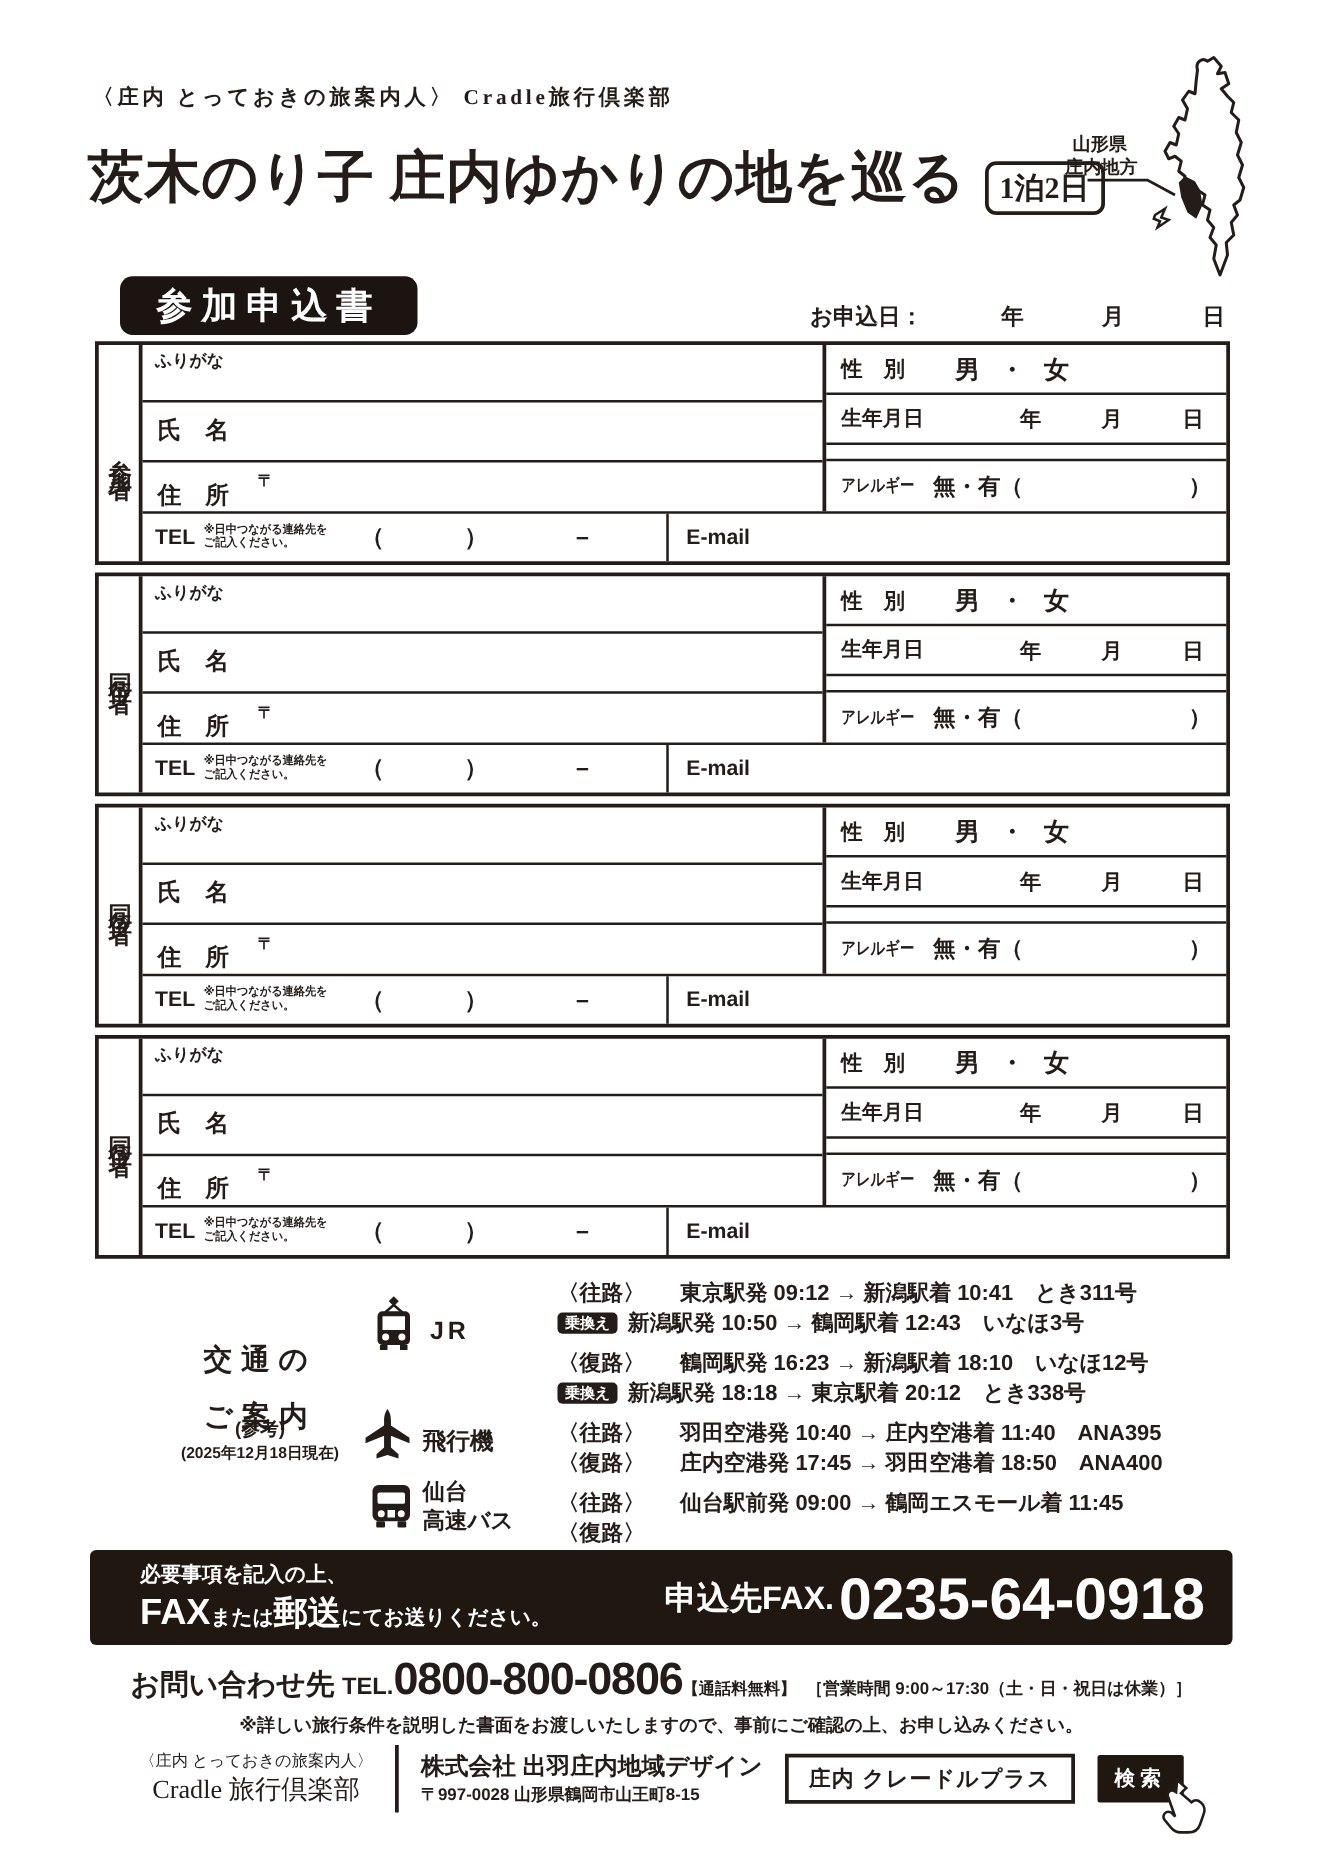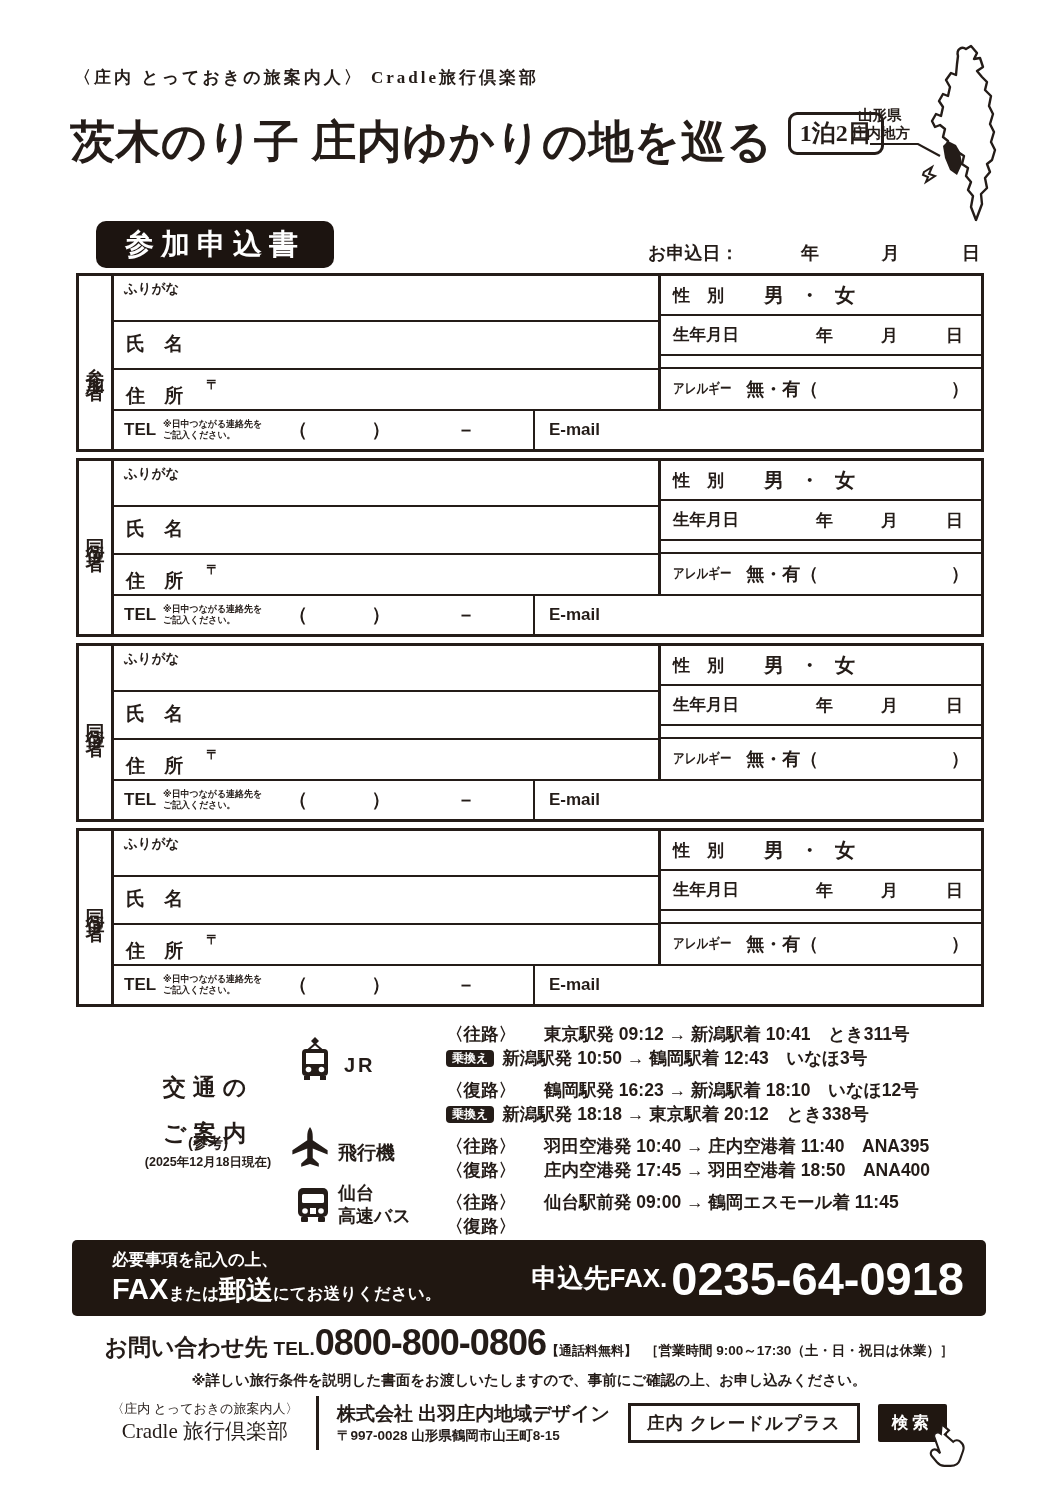--- a/index.html
+++ b/index.html
@@ -5,21 +5,21 @@
   html,body{margin:0;padding:0;}
   body{
     width:1058px;height:1497px;position:relative;overflow:hidden;
     background:#ffffff;color:#241c18;
     font-family:"Liberation Sans","DejaVu Sans",sans-serif;
     -webkit-font-smoothing:antialiased;
   }
   
   .club-line{position:absolute;left:74px;top:66px;font-size:17px;letter-spacing:3px;font-weight:600;
     font-family:"Liberation Serif","DejaVu Serif",serif;}
-  .title-row{position:absolute;left:70px;top:112px;display:flex;align-items:flex-start;gap:15px;white-space:nowrap;}
+  .title-row{position:absolute;left:70px;top:112px;display:flex;align-items:flex-end;gap:15px;white-space:nowrap;}
   .main-title{font-family:"Liberation Serif","DejaVu Serif",serif;font-size:45px;font-weight:700;letter-spacing:0.5px;}
   .duration-badge{border:3px solid #241c18;border-radius:9px;padding:2px 9px 3px;font-size:24px;font-weight:700;
     font-family:"Liberation Serif","DejaVu Serif",serif;}
   .map-area{position:absolute;left:836px;top:44px;width:176px;height:180px;}
   
   .form-tab{position:absolute;left:96px;top:221px;width:238px;height:47px;background:#1c1410;color:#fff;
     border-radius:10px;display:flex;align-items:center;justify-content:center;
     font-size:29px;font-weight:700;letter-spacing:7px;}
   .apply-date{position:absolute;left:648px;top:241px;width:332px;display:flex;justify-content:space-between;
     font-size:18px;font-weight:700;}

